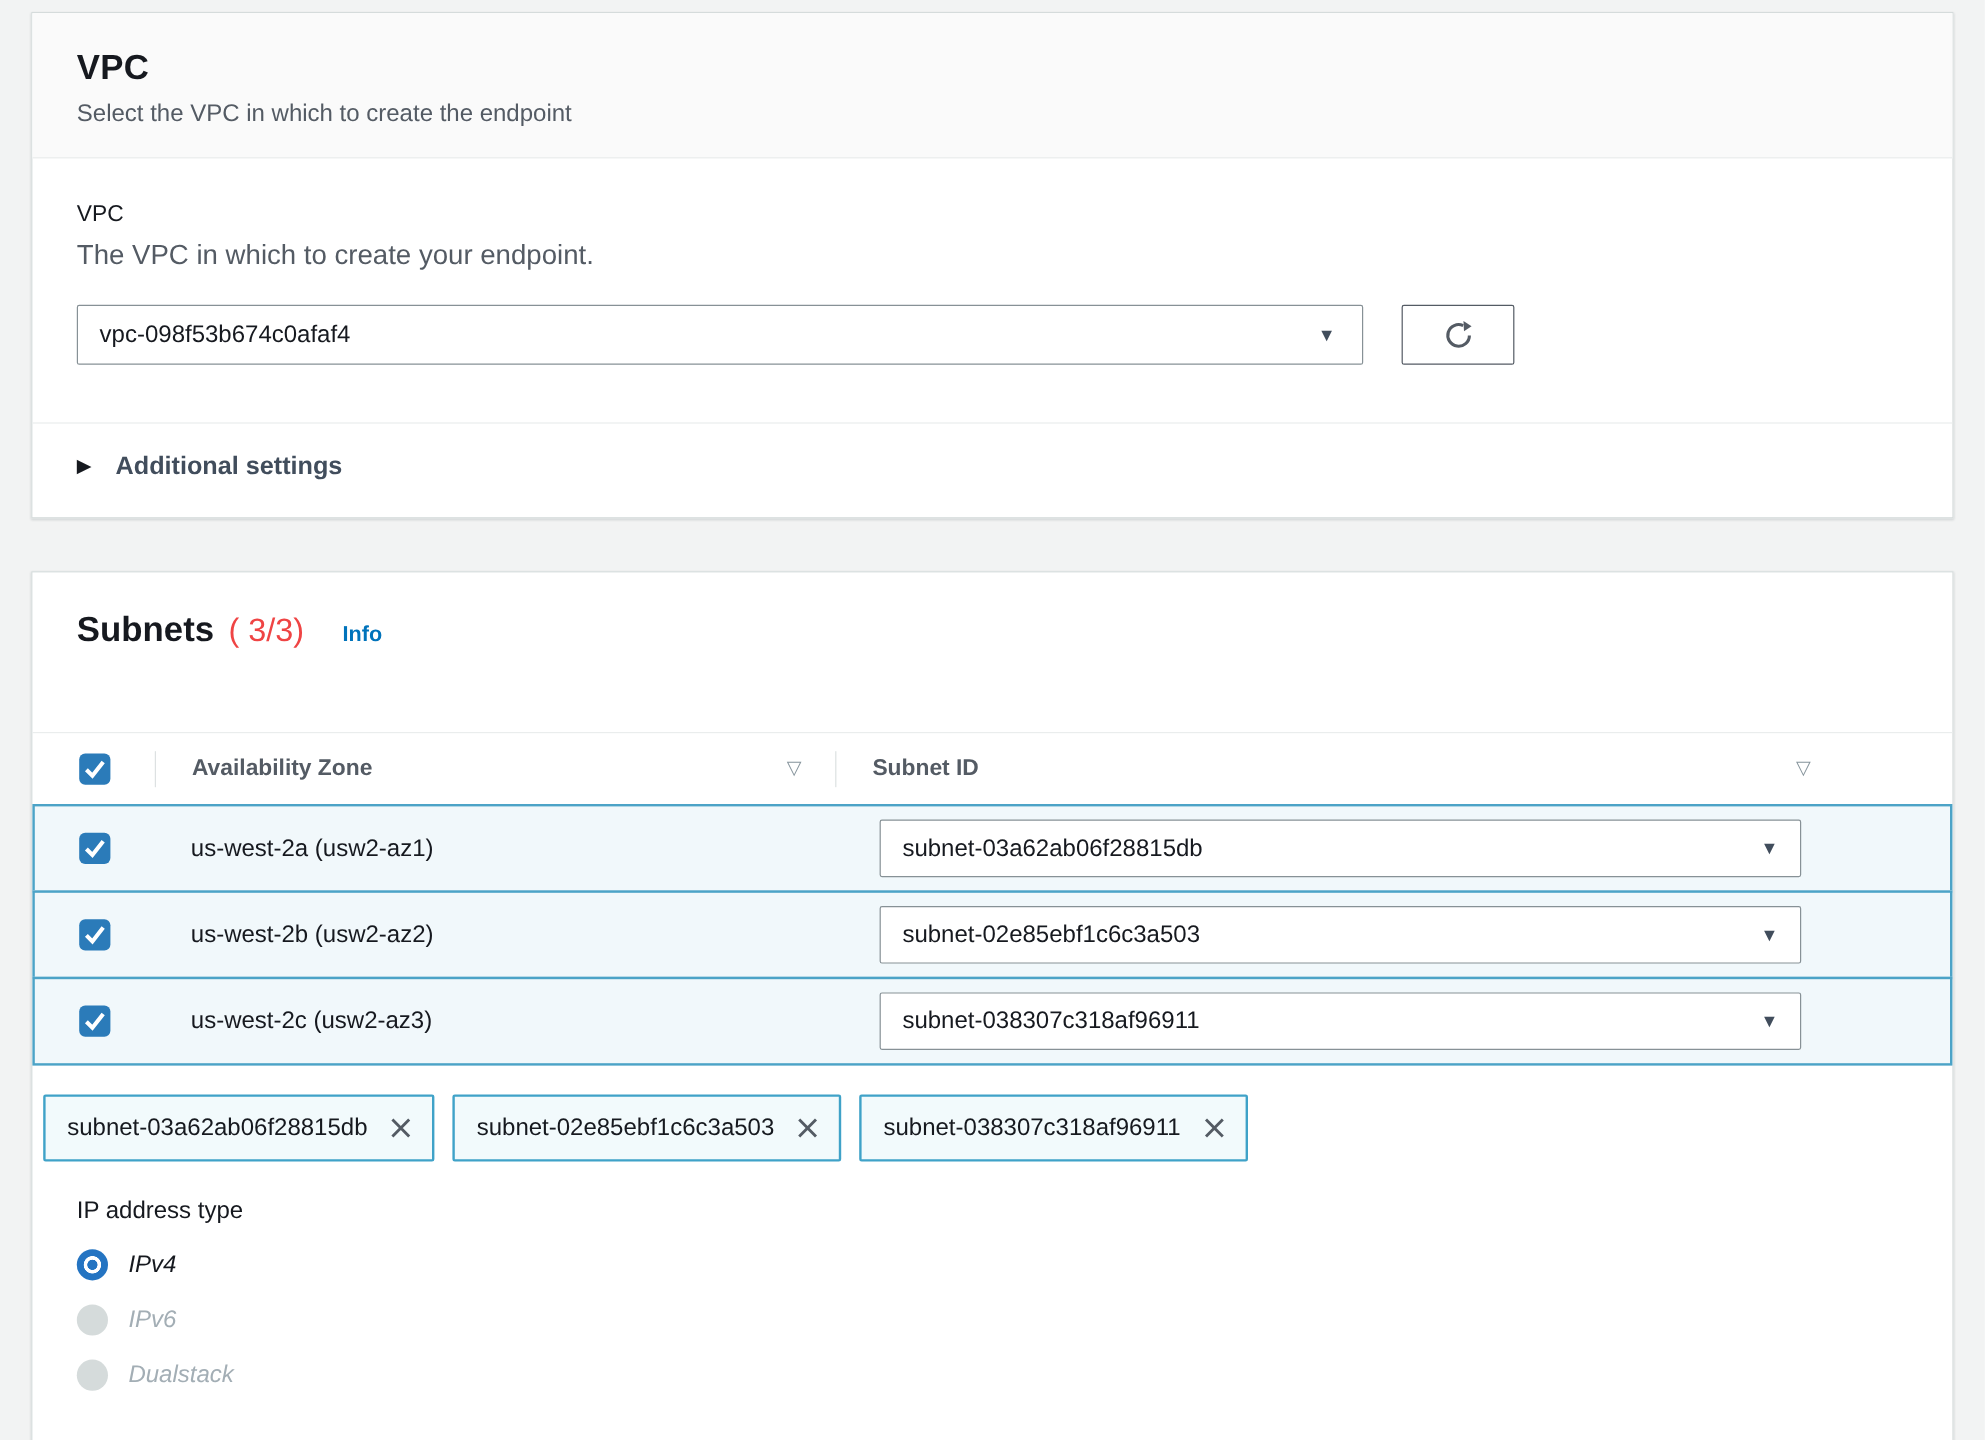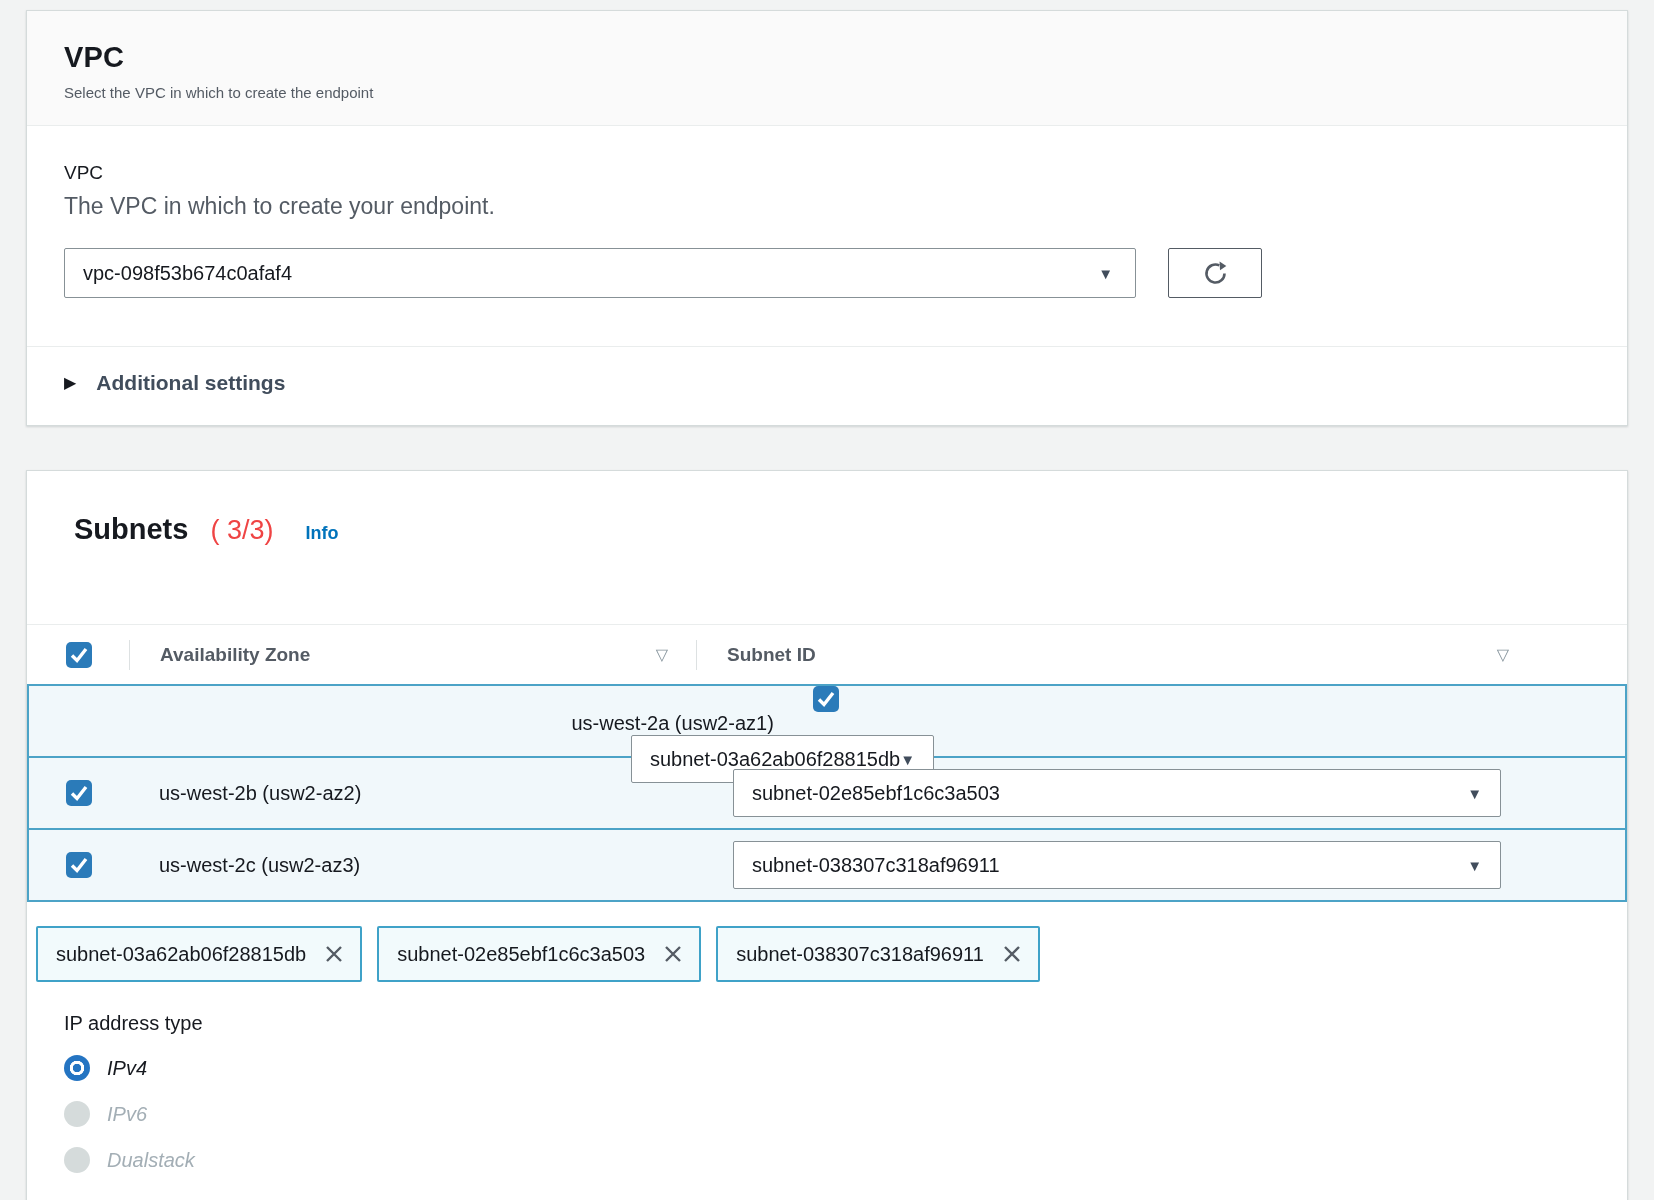--- a/index.html
+++ b/index.html
@@ -16,21 +16,21 @@
     box-shadow:0 1px 2px rgba(0,28,36,.15);
   }
   
   .card-vpc { margin-top:10px; }
   .card-hd {
     background:#fafafa;
     border-bottom:1px solid var(--divider, #eaeded);
     padding:30px 37px 24px;
   }
   .card-hd h2 { margin:0; font-size:29px; font-weight:700; letter-spacing:.2px; }
-  .card-hd p  { margin:10px 0 0; font-size:15px; color:var(--text-secondary, #545b64); }
+  .card-hd p  { margin:10px 0 0; font-size:20px; color:var(--text-secondary, #545b64); }
   .card-bd { padding:36px 37px 0; }
   .field-label { font-size:19px; }
   .field-desc  { margin-top:9px; font-size:23px; color:var(--text-secondary, #545b64); }
   .select-row { display:flex; align-items:center; margin-top:28px; }
   .select {
     display:flex; align-items:center; justify-content:space-between;
     background:#fff; border:1px solid var(--input-border, #879196);
     border-radius:2px; font-size:20px; cursor:pointer;
   }
   .vpc-select { width:1072px; height:50px; padding:0 22px 0 18px; }
@@ -42,21 +42,21 @@
     color:#545b64; cursor:pointer; padding:0;
   }
   .divider { border-top:1px solid var(--divider, #eaeded); margin-top:48px; }
   .expander { display:flex; align-items:center; gap:20px; padding:24px 37px 30px; cursor:pointer; }
   .tri { font-size:16px; color:#16191f; line-height:1; }
   .exp-label { font-size:21px; font-weight:700; color:#414d5c; }
 
   
   .card-subnets { margin-top:44px; padding-bottom:44px; }
   .sub-hd { padding:32px 37px 0; display:flex; align-items:baseline; }
-  .sub-hd h2 { margin:10px; font-size:29px; font-weight:700; }
+  .sub-hd h2 { margin:0; font-size:29px; font-weight:700; }
   .sub-count { margin-left:12px; font-size:27px; color:#ef4444; font-weight:400; }
   .info-link { margin-left:32px; font-size:18px; font-weight:700; color:var(--link-blue, #0073bb); text-decoration:none; cursor:pointer; }
 
   .thead {
     margin-top:68px; height:60px;
     display:flex; align-items:center;
     border-top:1px solid var(--divider, #eaeded);
     text-align:right;
   }
   .col-check { width:102px; padding-left:39px; display:flex; align-items:center; }
@@ -68,21 +68,21 @@
   .thead .col-subnet { flex:1; padding:0 118px 0 30px; }
   .th-label { font-size:19px; font-weight:700; color:var(--text-secondary, #545b64); }
   .sort { font-size:16px; color:#87959d; cursor:pointer; line-height:1; }
 
   .trow {
     display:flex; align-items:center; height:74px;
     background:var(--selected-bg, #f1f8fb);
     border:2px solid var(--selected-border, #4ca3c7);
     margin-top:-2px; cursor:pointer;
   }
-  .rows .trow:first-child { margin-top:0;flex-direction:column; }
+  .rows .trow:first-child { margin-top:0; }
   .trow .col-check { padding-left:37px; }
   .row-az { width:567px; padding-left:28px; font-size:20px; }
   .row-subnet { flex:1; padding-left:35px; padding-right:124px; }
   .row-select { height:48px; width:100%; padding:0 18px; }
 
   .checkbox {
     width:26px; height:26px; border-radius:5px;
     background:var(--accent-blue, #2b7bb9);
     display:flex; align-items:center; justify-content:center; cursor:pointer;
   }

